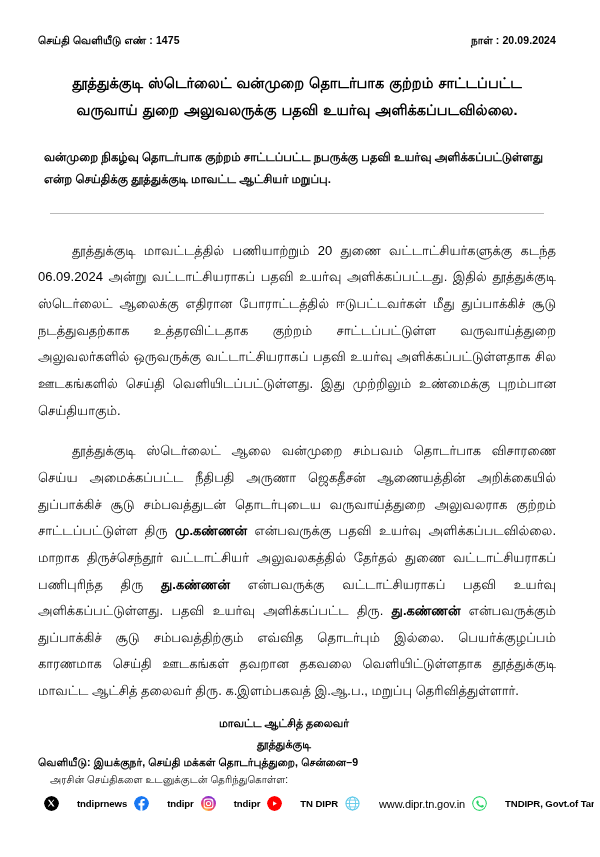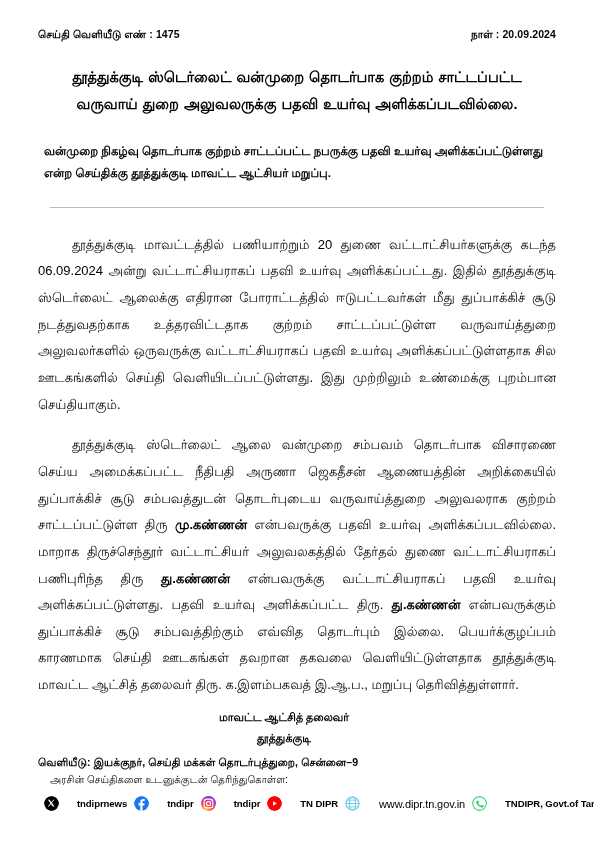--- a/index.html
+++ b/index.html
@@ -13,21 +13,21 @@
     height: 857px;
     font-family: "Liberation Sans", "DejaVu Sans", sans-serif;
     color: #000000;
     -webkit-font-smoothing: antialiased;
   }
   .page {
     position: relative;
     width: 594px;
     height: 857px;
     box-sizing: border-box;
-    padding: 0 38px;
+    padding: 6px 38px;
     background: #ffffff;
     overflow: hidden;
   }
 
   
   .header-row {
     display: flex;
     justify-content: space-between;
     align-items: baseline;
     padding-top: 28px;

